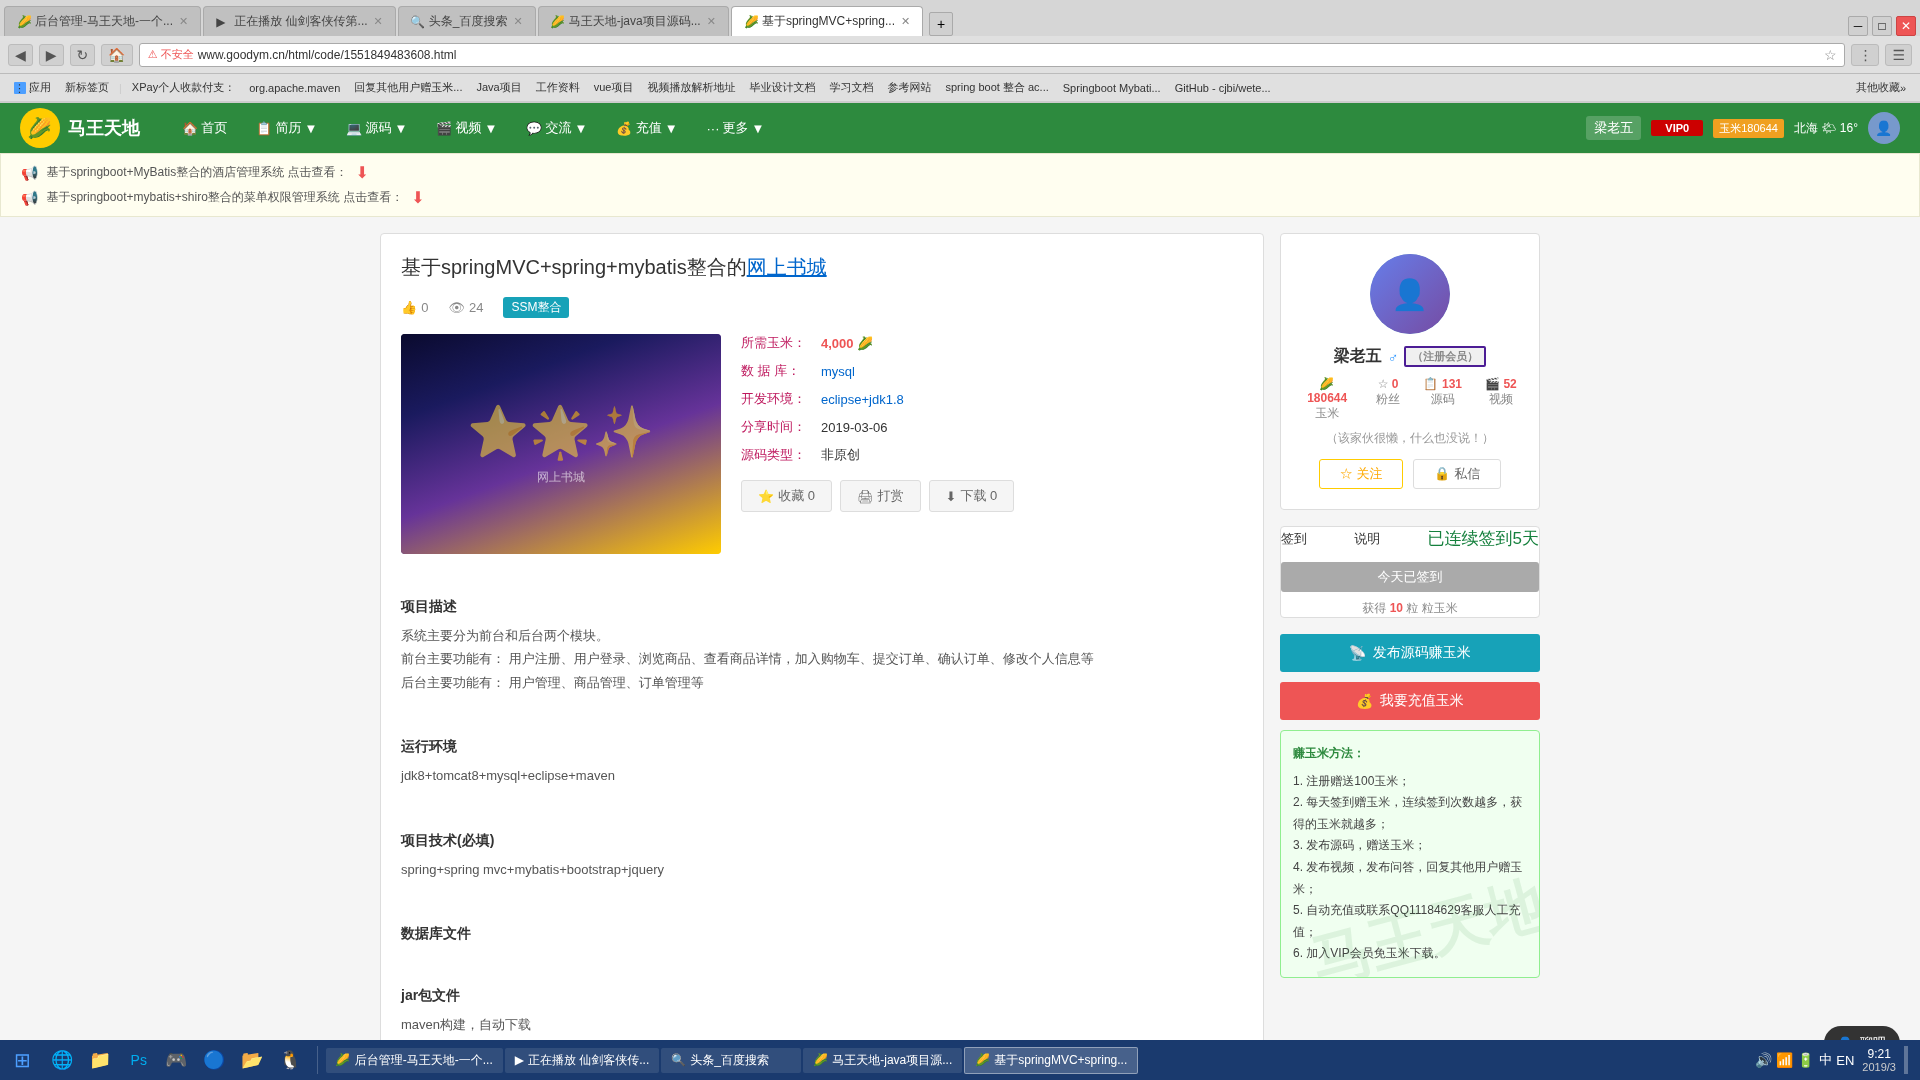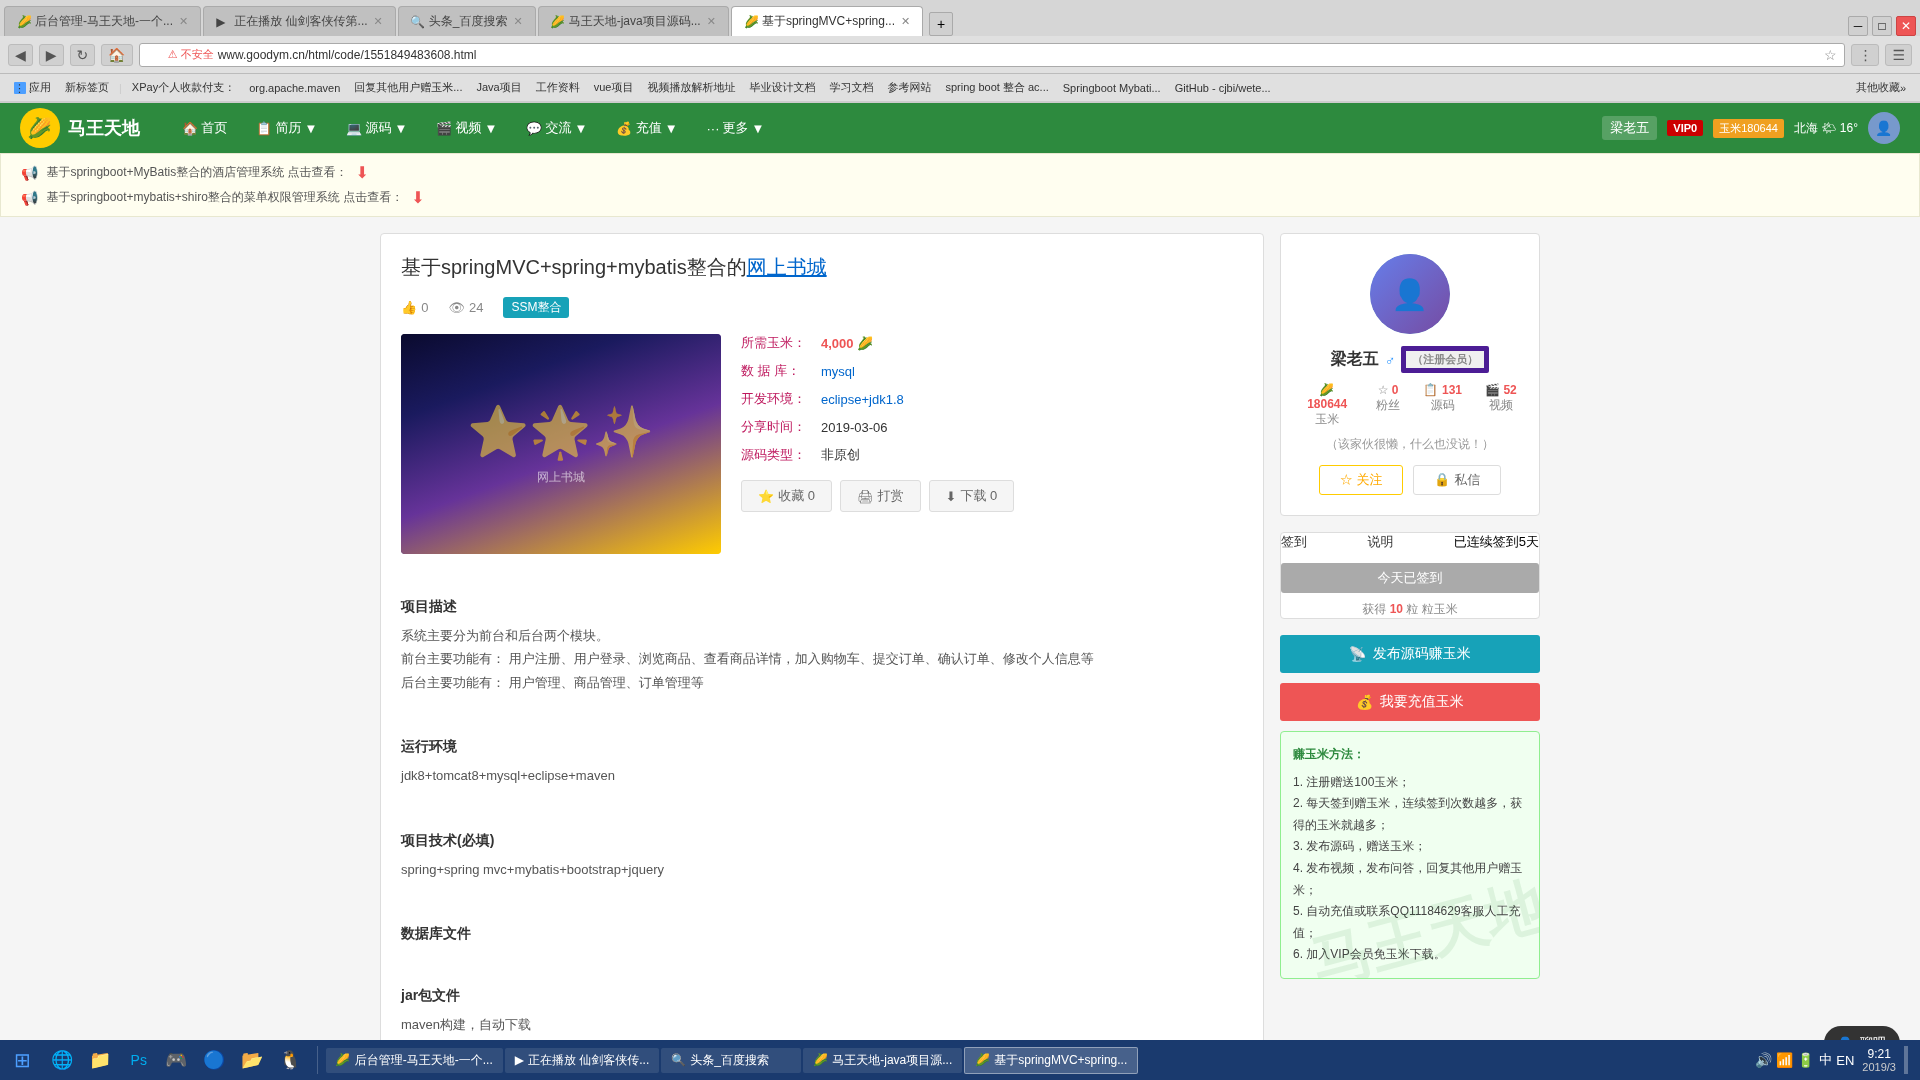--- a/index.html
+++ b/index.html
@@ -9,41 +9,41 @@
     .browser-chrome { background: #e8e8e8; border-bottom: 1px solid #ccc; }
     .tab-bar { display: flex; align-items: flex-end; height: 36px; background: #d6d6d6; padding: 0 0 0 4px; }
     .tab { display: flex; align-items: center; padding: 6px 12px; background: #c0c0c0; border: 1px solid #aaa; border-bottom: none; border-radius: 4px 4px 0 0; font-size: 12px; color: #444; max-width: 200px; white-space: nowrap; overflow: hidden; text-overflow: ellipsis; cursor: pointer; margin-right: 2px; }
     .tab.active { background: #fff; color: #333; z-index: 1; }
     .tab .close-btn { margin-left: 6px; color: #888; font-size: 11px; cursor: pointer; }
     .tab .favicon { width: 14px; height: 14px; margin-right: 4px; display: inline-block; border-radius: 2px; }
 
     .nav-bar { background: #e0e0e0; display: flex; align-items: center; padding: 4px 8px; height: 38px; gap: 6px; border-bottom: 1px solid #bbb; }
     .nav-btn { background: #d0d0d0; border: 1px solid #bbb; border-radius: 3px; padding: 2px 6px; cursor: pointer; font-size: 14px; color: #555; }
     .address-bar { flex: 1; display: flex; align-items: center; background: #fff; border: 1px solid #aaa; border-radius: 3px; padding: 3px 8px; font-size: 12px; color: #333; }
-    .lock-icon { color: #e55; margin-right: 4px; font-size: 11px; margin-left: 20px; }
+    .lock-icon { color: #e55; margin-right: 4px; font-size: 11px; }
     .url-text { flex: 1; color: #333; }
     .star-btn { color: #888; font-size: 14px; margin-left: 4px; cursor: pointer; }
 
     .bookmarks-bar { background: #e0e0e0; display: flex; align-items: center; padding: 2px 8px; height: 28px; gap: 2px; border-bottom: 1px solid #ccc; overflow: hidden; font-size: 11px; }
     .bm-item { display: flex; align-items: center; padding: 2px 6px; border-radius: 3px; cursor: pointer; white-space: nowrap; color: #333; }
     .bm-favicon { width: 12px; height: 12px; margin-right: 3px; display: inline-block; background: #888; border-radius: 1px; }
 
     
     .website { background: #f5f5f5; }
 
     
     .site-header { background: #2d8a3e; display: flex; align-items: center; padding: 0 20px; height: 50px; }
     .site-logo { display: flex; align-items: center; margin-right: 30px; }
     .logo-img { width: 40px; height: 40px; background: #ffcc00; border-radius: 50%; display: flex; align-items: center; justify-content: center; font-size: 20px; margin-right: 8px; }
     .logo-text { color: #fff; font-size: 18px; font-weight: bold; }
     .nav-menu { display: flex; align-items: center; gap: 5px; }
     .nav-item { color: #fff; padding: 6px 12px; border-radius: 3px; cursor: pointer; font-size: 13px; display: flex; align-items: center; gap: 3px; }
     .header-right { margin-left: auto; display: flex; align-items: center; gap: 10px; color: #fff; font-size: 13px; }
     .user-badge { background: rgba(255,255,255,0.2); padding: 3px 8px; border-radius: 3px; }
-    .vip-badge { background: #cc0000; color: #fff; padding: 2px 6px; border-radius: 2px; font-size: 11px; font-weight: bold; }
+    .vip-badge { background: #cc0000; color: #fff; padding: 2px 14px; border-radius: 2px; font-size: 11px; font-weight: bold; }
     .coin-badge { background: #f0a020; color: #fff; padding: 2px 6px; border-radius: 2px; font-size: 11px; }
     .weather-badge { color: #fff; font-size: 12px; }
     .avatar-circle { width: 32px; height: 32px; border-radius: 50%; background: #7799cc; display: flex; align-items: center; justify-content: center; color: #fff; font-size: 14px; cursor: pointer; }
 
     
     .announcement-bar { background: #fffef0; border: 1px solid #e8e8d0; padding: 6px 20px; }
     .ann-item { display: flex; align-items: center; gap: 8px; padding: 3px 0; font-size: 12px; color: #555; }
     .ann-icon { color: #e55; font-size: 14px; }
     .ann-download { color: #e55; font-size: 16px; cursor: pointer; }
 
@@ -84,33 +84,33 @@
     .desc-title { font-size: 14px; font-weight: bold; color: #333; margin-bottom: 8px; }
     .desc-text { font-size: 13px; color: #555; line-height: 1.8; }
 
     
     .sidebar-card { background: #fff; border: 1px solid #ddd; border-radius: 4px; margin-bottom: 16px; overflow: hidden; }
     .user-profile { padding: 20px; text-align: center; }
     .profile-avatar { width: 80px; height: 80px; border-radius: 50%; background: #7799cc; margin: 0 auto 12px; display: flex; align-items: center; justify-content: center; overflow: hidden; }
     .profile-avatar-img { width: 80px; height: 80px; background: linear-gradient(135deg, #667eea 0%, #764ba2 100%); border-radius: 50%; display: flex; align-items: center; justify-content: center; color: #fff; font-size: 30px; }
     .profile-name { font-size: 16px; font-weight: bold; color: #333; display: flex; align-items: center; justify-content: center; gap: 6px; }
     .gender-icon { color: #3399ff; font-size: 14px; }
-    .member-badge { font-size: 11px; color: #888; background: #f0f0f0; border: 5px solid #4c1d95; padding: 1px 6px; border-radius: 2px; }
+    .member-badge { font-size: 11px; color: #888; background: #f0f0f0; border: 2px solid #4c1d95; padding: 1px 6px; border-radius: 2px; }
     .profile-stats { display: flex; justify-content: center; gap: 20px; margin-top: 10px; font-size: 12px; color: #888; }
     .stat-item { text-align: center; cursor: pointer; }
     .stat-num { color: #e55; font-weight: bold; }
     .profile-desc { font-size: 12px; color: #999; margin-top: 8px; }
     .profile-actions { display: flex; gap: 10px; margin-top: 12px; justify-content: center; }
     .btn-follow { padding: 5px 20px; border: 1px solid #ffcc00; border-radius: 3px; background: #fff; color: #ffaa00; cursor: pointer; font-size: 13px; }
     .btn-message { padding: 5px 20px; border: 1px solid #ddd; border-radius: 3px; background: #fff; color: #666; cursor: pointer; font-size: 13px; }
 
     
     .sign-section { background: #fff; border: 1px solid #ddd; border-radius: 4px; margin-bottom: 16px; }
     .sign-header { display: flex; justify-content: space-between; align-items: center; margin-bottom: 12px; font-size: 13px; color: #333; }
-    .sign-status { color: #000000; font-size: 13px; }
+    .sign-status { color: #15803d; font-size: 17px; }
     .sign-result { text-align: center; }
     .sign-done-btn { background: #aaa; color: #fff; border: none; border-radius: 3px; padding: 6px 20px; font-size: 13px; cursor: default; width: 100%; margin-bottom: 8px; }
     .sign-reward { font-size: 12px; color: #888; }
     .reward-highlight { color: #e55; font-weight: bold; }
 
     
     .publish-btn { background: #17a2b8; color: #fff; border: none; border-radius: 3px; padding: 10px; font-size: 14px; cursor: pointer; width: 100%; margin-bottom: 10px; display: flex; align-items: center; justify-content: center; gap: 6px; }
     .charge-btn { background: #e55; color: #fff; border: none; border-radius: 3px; padding: 10px; font-size: 14px; cursor: pointer; width: 100%; margin-bottom: 10px; display: flex; align-items: center; justify-content: center; gap: 6px; }
 
     

